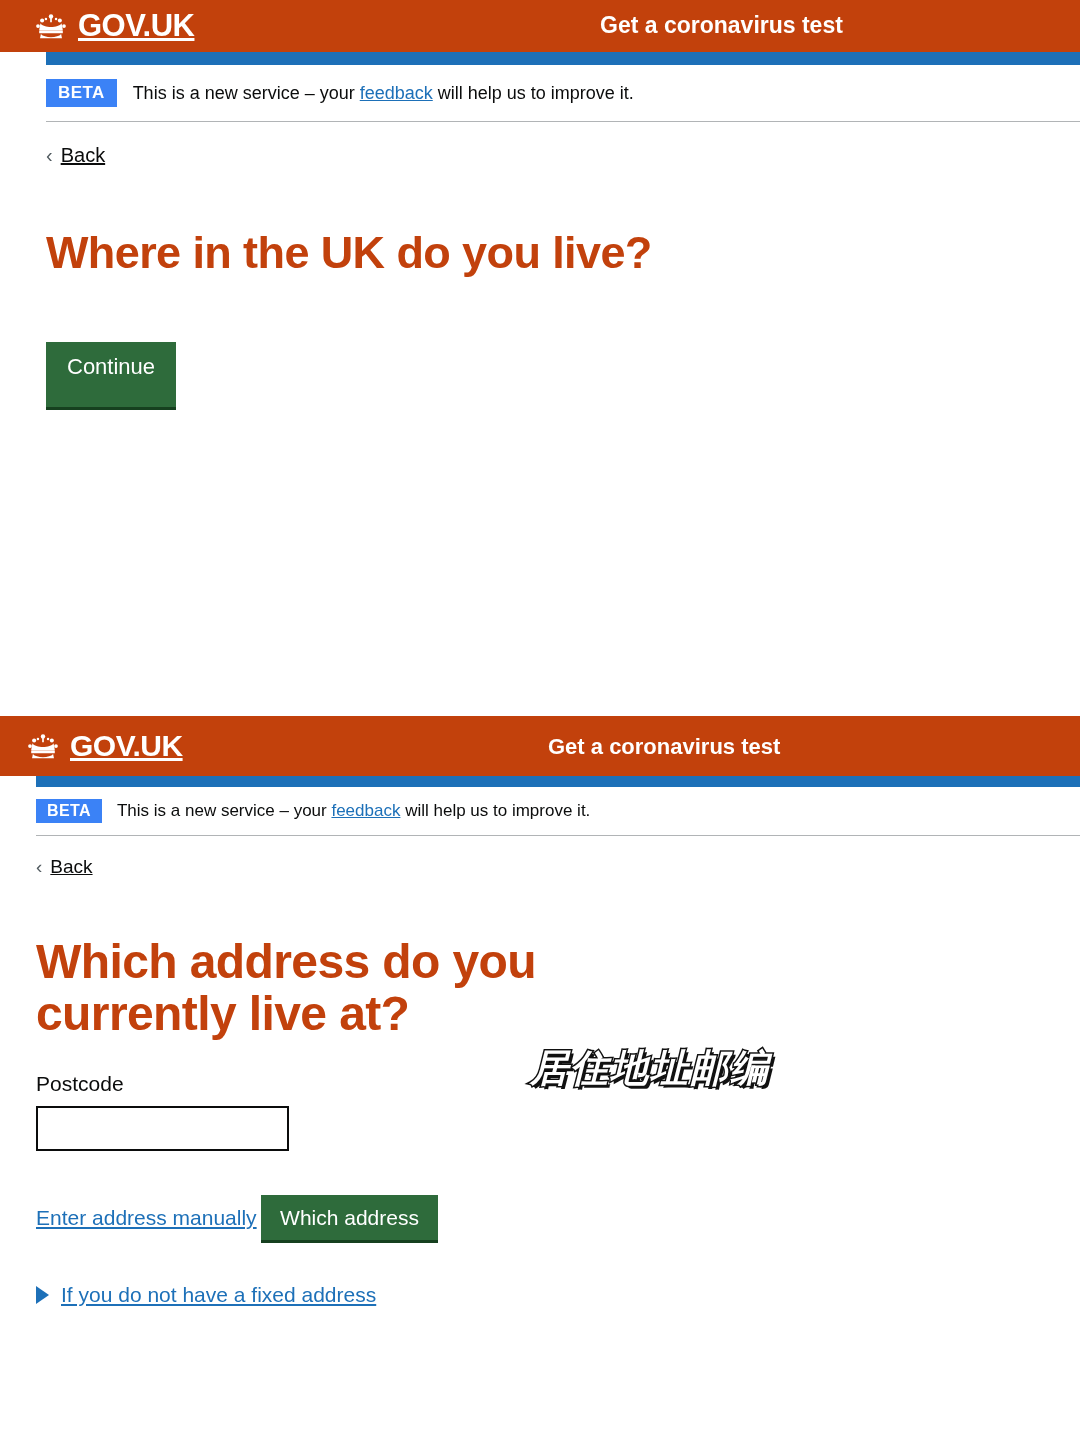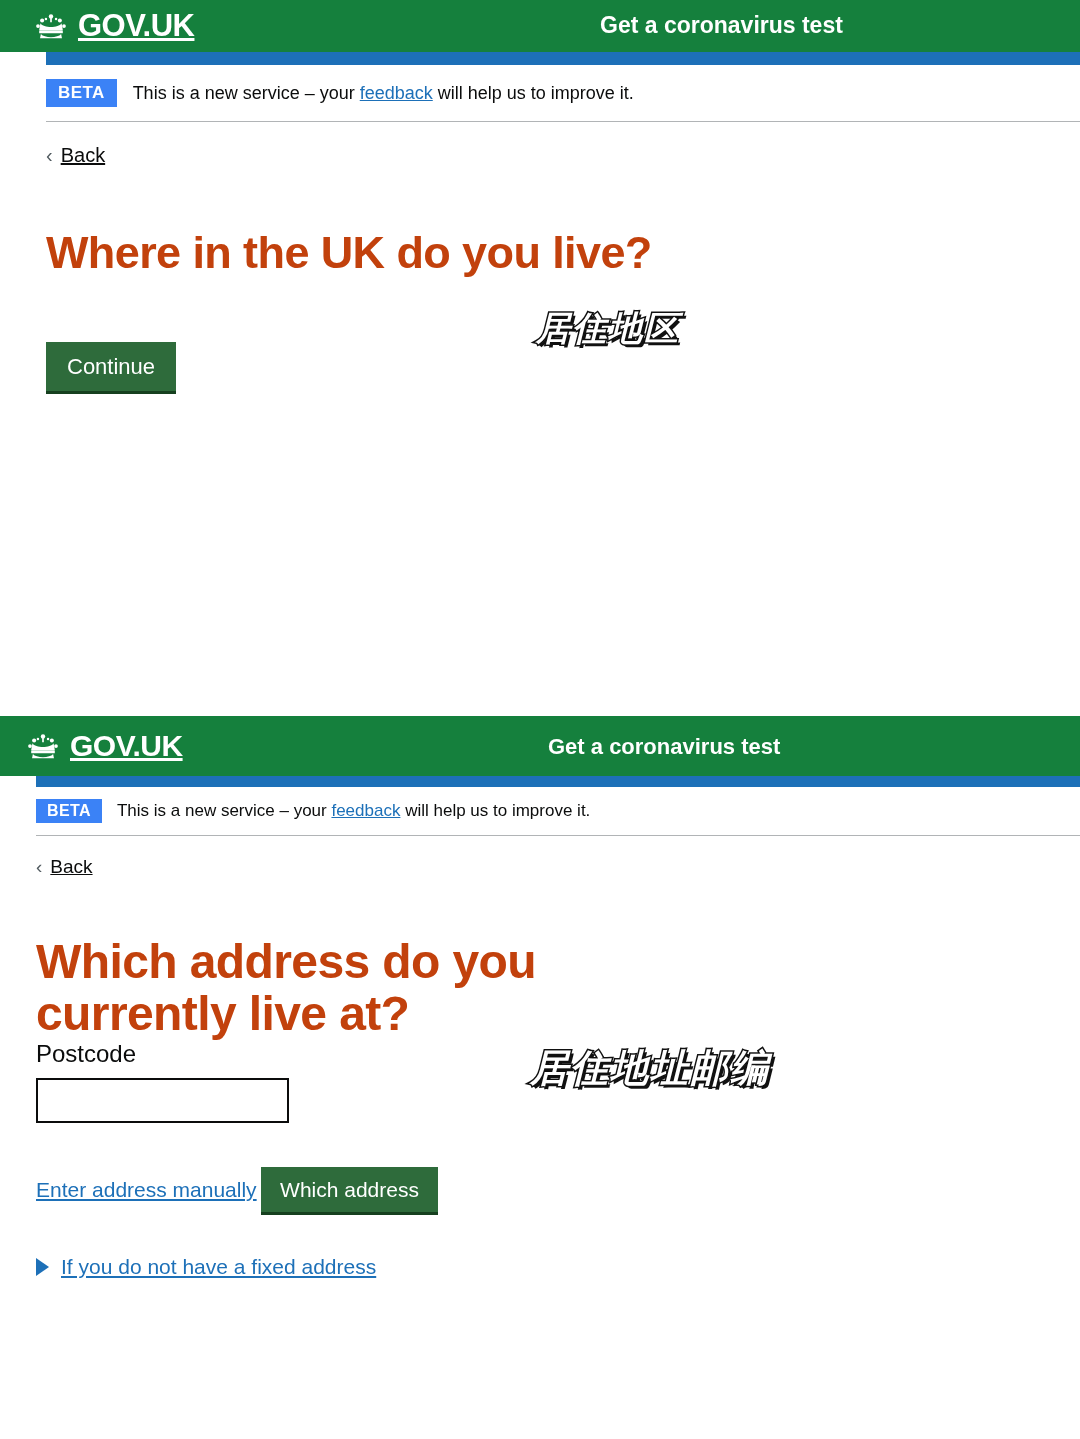--- a/index.html
+++ b/index.html
@@ -13,21 +13,21 @@
     min-height: 1439px;
     position: relative;
     background: #ffffff;
     overflow: hidden;
   }
 
   
   .screen { position: relative; background:#ffffff; }
 
   .gov-header {
-    background: #15803d;
+    background: #c2410c;
     display: flex;
     align-items: center;
     position: relative;
   }
   .brand {
     display: flex;
     align-items: center;
     gap: 10px;
     color: #ffffff;
     font-weight: 700;
@@ -144,37 +144,37 @@
   #screen1 .phase-banner { padding: 14px 0 14px 46px; }
   #screen1 .beta-tag { font-size: 17px; padding: 4px 12px; margin-right: 16px; }
   #screen1 .phase-text { font-size: 18px; }
   #screen1 .rule { margin-left: 46px; height: 1px; }
   #screen1 .content { padding-left: 46px; padding-top: 22px; }
   #screen1 .back-link { font-size: 20px; }
   #screen1 h1.q { font-size: 45px; margin-top: 62px; }
   #screen1 .radios { margin-top: 22px; gap: 16px; }
   #screen1 .radio-dot { width: 46px; height: 46px; }
   #screen1 .radio-label { font-size: 22px; margin-left: 24px; }
-  #screen1 .btn { font-size: 22px; padding: 12px 21px 11px; margin-top: 64px; }
+  #screen1 .btn { font-size: 22px; padding: 12px 21px 27px; margin-top: 64px; }
 
   
   #screen2 { height: 723px; }
   #screen2 .gov-header { height: 60px; padding-left: 26px; }
   #screen2 .crown { width: 34px; height: 27px; }
   #screen2 .brand-text { font-size: 30px; }
   #screen2 .service-name { font-size: 22px; left: 548px; top: 18px; }
   #screen2 .blue-bar { height: 11px; margin-left: 36px; }
   #screen2 .phase-banner { padding: 12px 0 12px 36px; }
   #screen2 .beta-tag { font-size: 16px; padding: 3px 11px; margin-right: 15px; }
   #screen2 .phase-text { font-size: 17px; }
   #screen2 .rule { margin-left: 36px; height: 1px; }
   #screen2 .content { padding-left: 36px; padding-top: 20px; }
   #screen2 .back-link { font-size: 19px; }
   #screen2 h1.q { font-size: 48px; margin-top: 58px; max-width: 560px; }
-  #screen2 .field-label { font-size: 24px; }
+  #screen2 .field-label { font-size: 21px; margin-top: 32px; }
   #screen2 .text-input { width: 253px; height: 45px; margin-top: 10px; font-size: 20px; padding: 4px 8px; }
   #screen2 .manual-link { display:inline-block; font-size: 21px; margin-top: 36px; }
   #screen2 .btn { font-size: 21px; padding: 11px 19px 10px; margin-top: 44px; }
   #screen2 .details-row { margin-top: 40px; }
   #screen2 .details-text { font-size: 21px; }
 </style>
 </head>
 <body>
 
 <div class="page">
@@ -217,21 +217,20 @@
         <span class="chev">‹</span>
         <span class="lbl">Back</span>
       </a>
 
       <h1 class="q">Where in the UK do you live?</h1>
 
 
       <button class="btn">Continue</button>
     </div>
 
-    <div class="cn-note" style="left:536px; top:306px; font-size:34px;">居住地区</div>
   </div>
 
   <div class="screen" id="screen2">
 
     <div class="gov-header">
       <a class="brand" href="#">
         <svg class="crown" viewBox="0 0 36 32" aria-hidden="true">
           <g fill="#ffffff">
             <circle cx="18" cy="4" r="2.6"></circle>
             <circle cx="7.5" cy="9" r="2.4"></circle>

